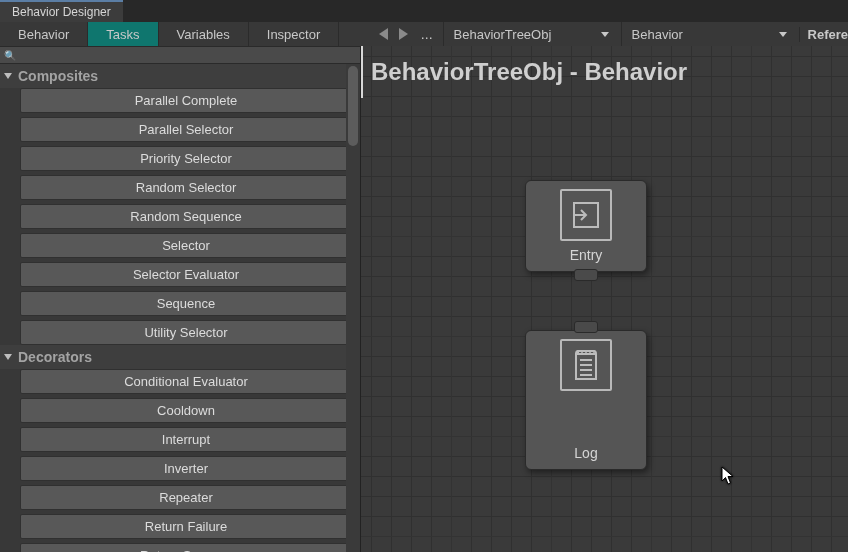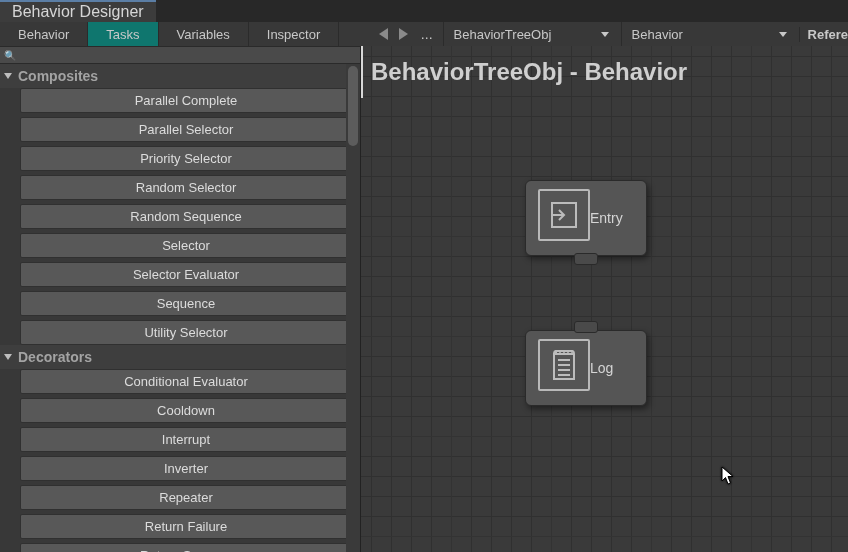--- a/index.html
+++ b/index.html
@@ -1,20 +1,20 @@
 <!DOCTYPE html>
 <html><head>
 <meta charset="utf-8">
 <style>
   * { box-sizing: border-box; margin: 0; padding: 0; font-family: Arial, Helvetica, sans-serif; }
   html, body { width: 848px; height: 552px; overflow: hidden; background: #383838; color: #c8c8c8; }
 
   
   .titlebar { height: 22px; background: #282828; display: flex; align-items: stretch; }
-  .titletab { background: #3c3c3c; border-top: 2px solid #5b7ea5; padding: 0 12px; display: flex; align-items: center; font-size: 16px; color: #d6d6d6; }
+  .titletab { background: #3c3c3c; border-top: 2px solid #5b7ea5; padding: 0 12px; display: flex; align-items: center; font-size: 12px; color: #d6d6d6; }
 
   
   .tabrow { height: 24px; background: #383838; display: flex; align-items: stretch; }
   .lefttabs { display: flex; width: 375px; }
   .tab { flex: 0 0 auto; padding: 0 18px; display: flex; align-items: center; font-size: 13px; color: #c8c8c8; cursor: pointer; border-right: 1px solid #2b2b2b; }
   .tab.active { background: #0f766e; }
   .controls { display: flex; align-items: center; gap: 6px; padding-left: 4px; flex: 1; }
   .arrowbtn { width: 14px; height: 14px; display: flex; align-items: center; justify-content: center; cursor: pointer; }
   .tri-left { width:0;height:0;border-top:6px solid transparent;border-bottom:6px solid transparent;border-right:9px solid #8a8a8a; }
   .tri-right { width:0;height:0;border-top:6px solid transparent;border-bottom:6px solid transparent;border-left:9px solid #8a8a8a; }
@@ -46,29 +46,29 @@
     background-image:
       linear-gradient(#333 1px, transparent 1px),
       linear-gradient(90deg, #333 1px, transparent 1px),
       linear-gradient(#303030 1px, transparent 1px),
       linear-gradient(90deg, #303030 1px, transparent 1px);
     background-size: 100px 100px, 100px 100px, 20px 20px, 20px 20px;
     background-position: -10px -10px, -10px -10px, -10px -10px, -10px -10px;
   }
   .canvastitle { position:absolute; left:10px; top:12px; font-size:24px; font-weight:bold; color:#cfcfcf; }
 
-  .node { position:absolute; background:#555; border:1px solid #2a2a2a; border-radius:6px; box-shadow:2px 3px 6px rgba(0,0,0,0.45); display:flex; flex-direction:row; align-items:center; padding:8px 12px 8px; cursor:move; }
+  .node { position:absolute; background:#555; border:1px solid #2a2a2a; border-radius:6px; box-shadow:2px 3px 6px rgba(0,0,0,0.45); display:flex; flex-direction:column; align-items:center; padding:8px 12px 8px; cursor:move; }
   .node .iconbox { width:52px; height:52px; border:2px solid #b9b9b9; border-radius:2px; display:flex; align-items:center; justify-content:center; margin-bottom:6px; }
   .node .nodelabel { font-size:14px; color:#d5d5d5; }
   .port { position:absolute; width:24px; height:12px; background:#4a4a4a; border:1px solid #2a2a2a; border-radius:3px; left:50%; transform:translateX(-50%); }
   .port.bottom { bottom:-10px; }
   .port.top { top:-10px; }
 
   #node-entry { left:164px; top:134px; width:122px; }
-  #node-log   { left:164px; top:284px; width:122px; }
+  #node-log   { left:164px; top:284px; width:122px;gap:48px; }
   #edge1 { left:225px; top:232px; height:52px; width:2px; background:#d8d8d8; }
 
   .cursor { position:absolute; left:360px; top:420px; pointer-events:none; }
   .cursor svg { filter: drop-shadow(0 0 1px #000); }
 </style>
 </head>
 <body>
 
 <div class="titlebar">
   <div class="titletab">

